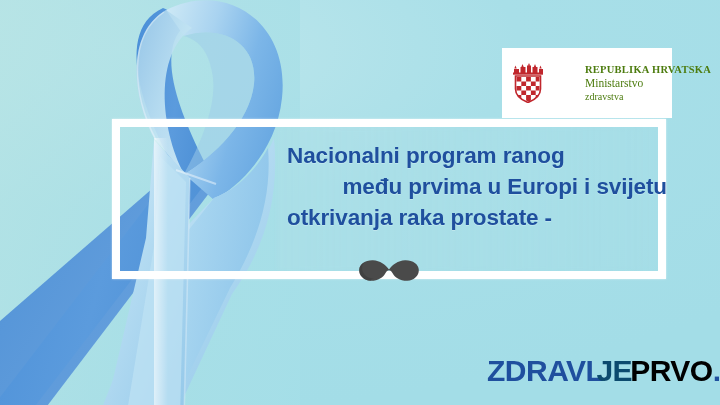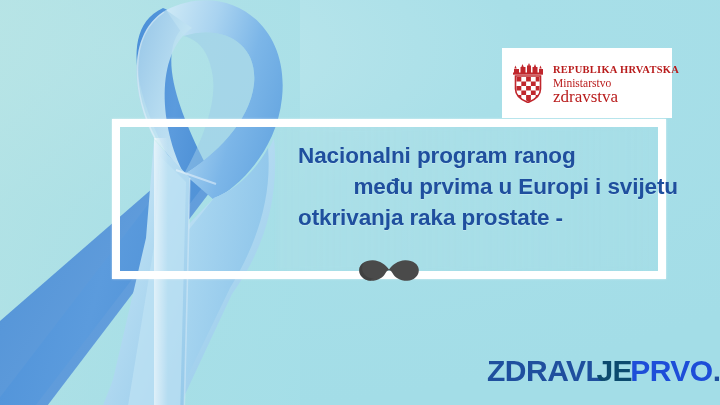--- a/index.html
+++ b/index.html
@@ -25,53 +25,53 @@
 
   
   .frame{position:absolute;left:112px;top:119px;width:554px;height:160px;
     border:8px solid #ffffff;box-sizing:border-box;
     box-shadow:0 0 2px rgba(255,255,255,.6);}
   .frame-inner-fade{position:absolute;left:278px;top:127px;width:380px;height:144px;
     background:linear-gradient(90deg,rgba(173,223,231,.55),rgba(168,222,231,.30));
     filter:blur(2px);}
 
   
-  .headline{position:absolute;left:298px;top:140px;width:380px;
+  .headline{position:absolute;left:287px;top:140px;width:380px;
     color:#1f4f9e;font-weight:bold;font-size:22.5px;line-height:31px;
     letter-spacing:-.1px;
     text-shadow:0 1px 0 rgba(255,255,255,.25);}
   .headline .l{display:block;white-space:nowrap;}
   .headline .l3{text-align:right;}
 
   
   .mustache{position:absolute;left:358px;top:258px;width:62px;height:28px;}
   .mustache svg{display:block;width:100%;height:100%;}
 
   
   .logo-box{position:absolute;left:502px;top:48px;width:170px;height:70px;
     background:#ffffff;}
   .logo-row{display:flex;align-items:center;height:100%;padding-left:10px;box-sizing:border-box;}
   .coa{width:32px;height:40px;flex:0 0 32px;margin-right:9px;}
   .coa svg{display:block;width:100%;height:100%;}
-  .logo-txt{color:#b91c1c;}
+  .logo-txt{color:#4d7c0f;margin-left:32px;}
   .logo-txt .t1{font-family:"Liberation Serif",serif;font-weight:bold;
     font-size:10.5px;letter-spacing:.25px;line-height:13px;white-space:nowrap;}
   .logo-txt .t2{font-family:"Liberation Serif",serif;font-size:11.5px;
     line-height:14px;white-space:nowrap;}
-  .logo-txt .t3{font-family:"Liberation Serif",serif;font-size:17px;
+  .logo-txt .t3{font-family:"Liberation Serif",serif;font-size:10px;
     line-height:14px;white-space:nowrap;}
 
   
   .wordmark{position:absolute;left:487px;top:354px;height:34px;
     display:flex;align-items:baseline;
     font-weight:bold;font-size:30px;letter-spacing:-.5px;
     font-family:"Liberation Sans",sans-serif;}
   .wm-a{color:#1f4f9e;}
   .wm-je{color:#0c4a6e;margin-left:-7px;margin-right:-2px;}
-  .wm-b{color:#1d4ed8;}
+  .wm-b{color:#000000;}
   .wm-dot{color:#1f4f9e;}
 </style>
 </head>
 <body>
 
 <div id="stage">
 
   <div class="bg-wash"></div>
   <div class="bg-soft-left"></div>
 

